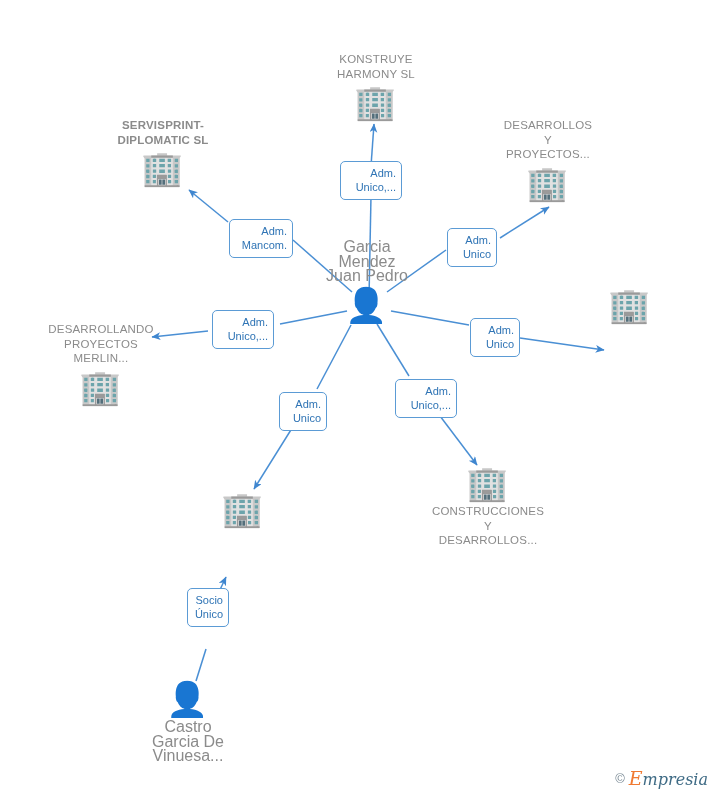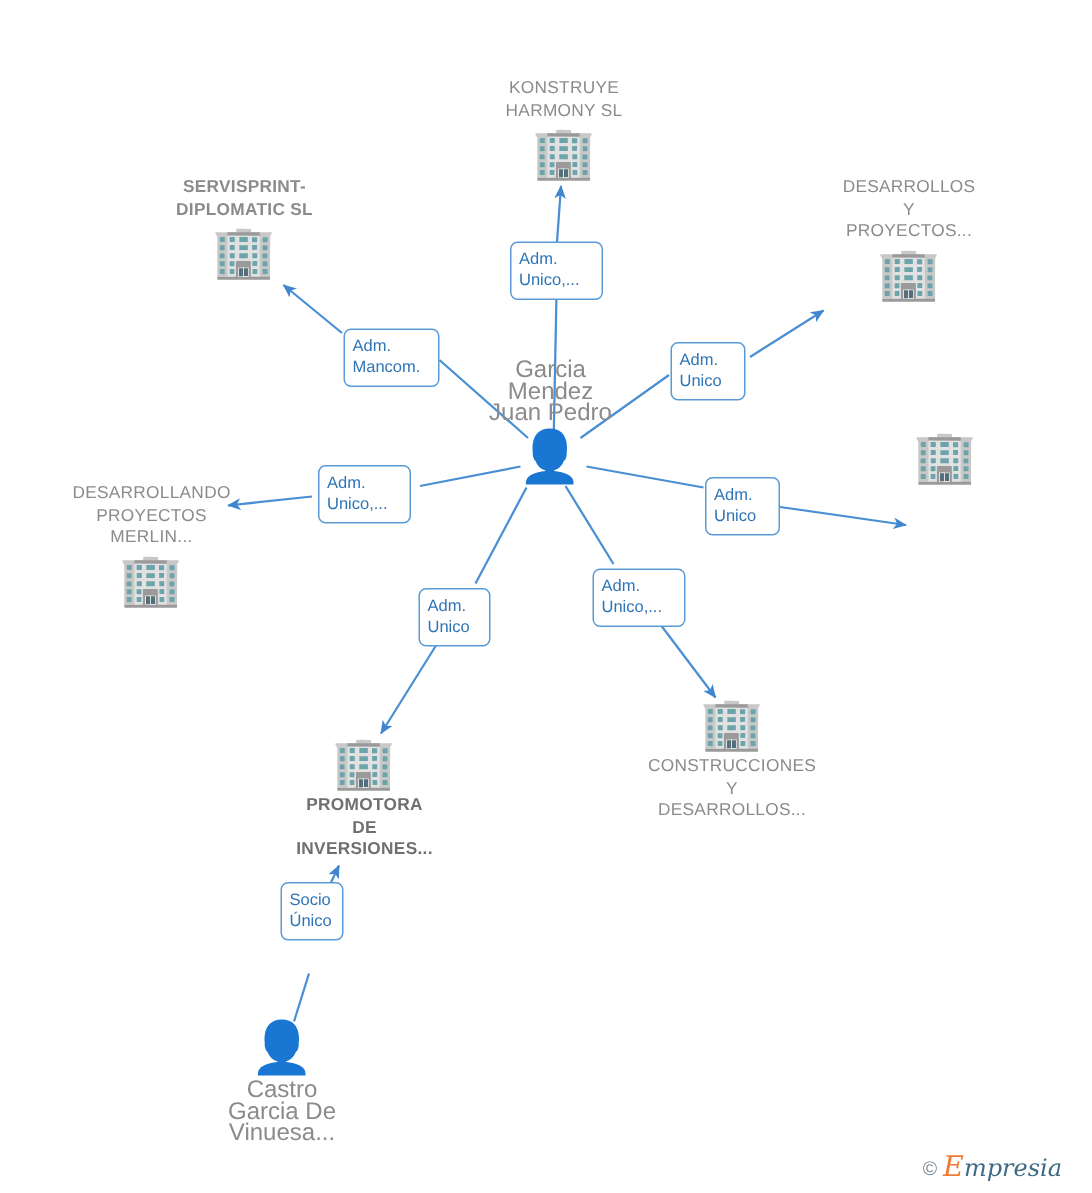--- a/index.html
+++ b/index.html
@@ -65,21 +65,21 @@
 
   .edge-label {
     position: absolute;
     box-sizing: border-box;
     background: #ffffff;
     border: 1.3px solid #5b9bd5;
     border-radius: 5px;
     color: #2f74b5;
     font-size: 11px;
     line-height: 14px;
-    text-align: left;
+    text-align: right;
     padding: 4px 5px 5px 5px;
     z-index: 5;
     white-space: pre-line;
     box-shadow: 0 0 0 0 rgba(0,0,0,0);
   }
   #watermark {
     position: absolute;
     right: 8px;
     bottom: 6px;
     display: flex;
@@ -147,21 +147,21 @@
 HARMONY  SL</span>
     <span class="glyph">🏢</span>
   </div>
 
   <div class="node company label-above" style="left:163px; top:118px;font-weight:bold;">
     <span class="caption">SERVISPRINT-
 DIPLOMATIC SL</span>
     <span class="glyph">🏢</span>
   </div>
 
-  <div class="node company label-above" style="left:606px; top:118px;">
+  <div class="node company label-above" style="left:548px; top:118px;">
     <span class="caption">DESARROLLOS
 Y
 PROYECTOS...</span>
     <span class="glyph">🏢</span>
   </div>
 
   <div class="node company label-above" style="left:101px; top:274px;margin-top:48px;">
     <span class="caption">DESARROLLANDO
 PROYECTOS
 MERLIN...</span>
@@ -181,23 +181,20 @@
 
   <div class="node company label-below" style="left:488px; top:466px;">
     <span class="glyph">🏢</span>
     <span class="caption">CONSTRUCCIONES
 Y
 DESARROLLOS...</span>
   </div>
 
   <div class="node company highlight label-below" style="left:243px; top:492px;">
     <span class="glyph">🏢</span>
-    <span class="caption">PROMOTORA
-DE
-INVERSIONES...</span>
   </div>
 
   <div class="node person label-below" style="left:188px; top:682px;">
     <span class="glyph">👤</span>
     <span class="caption">Castro
 Garcia De
 Vinuesa...</span>
   </div>
 
   <div class="edge-label" style="left:340px; top:161px; width:62px;">Adm.

